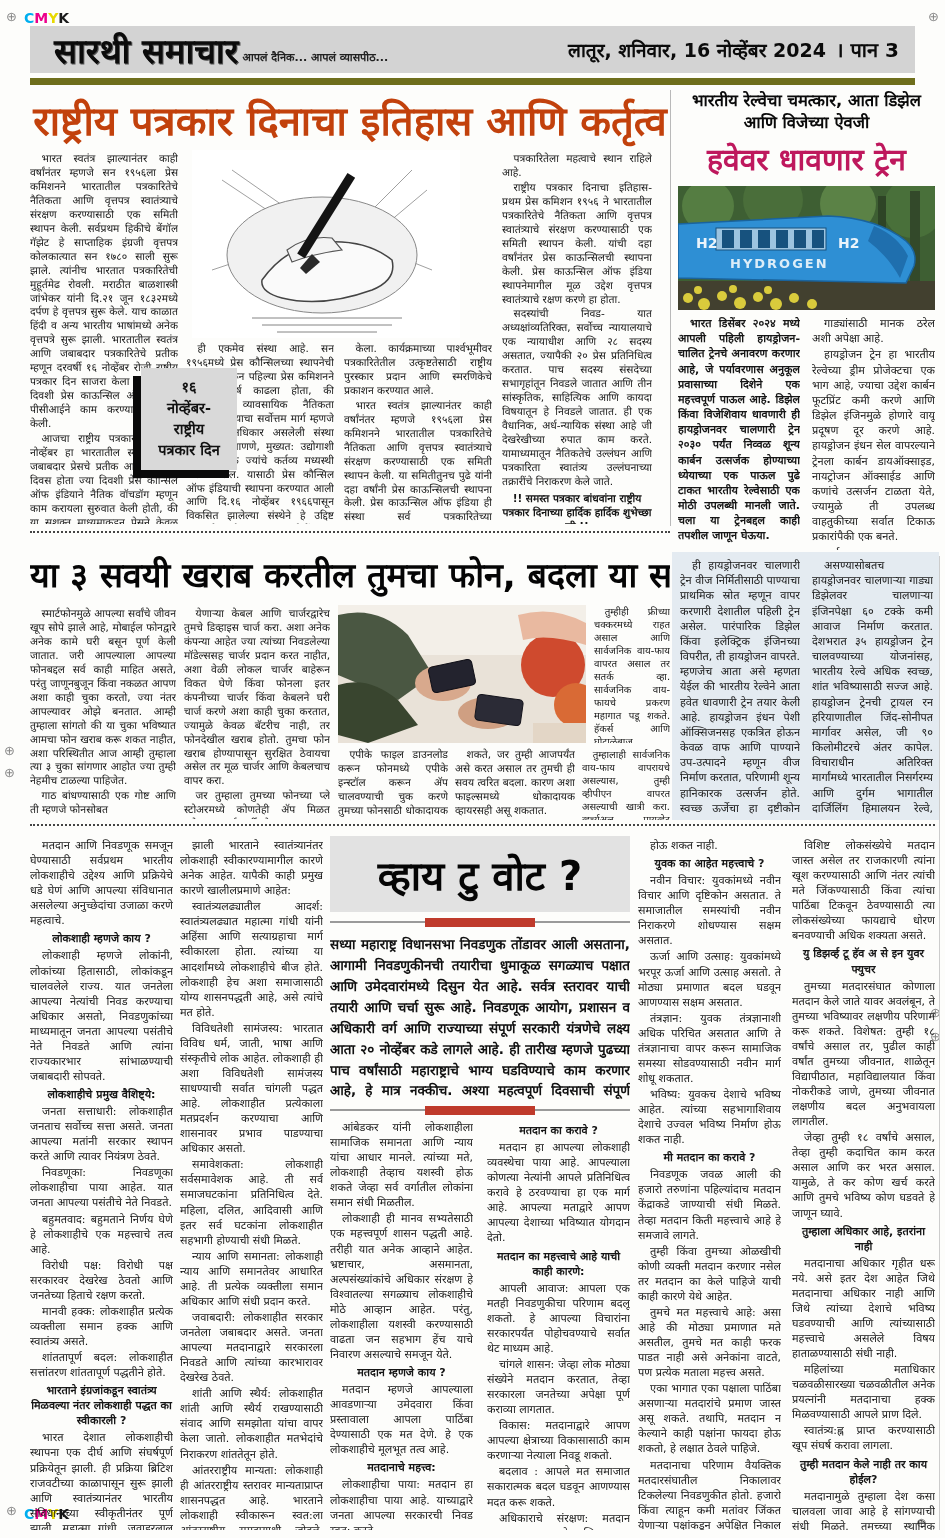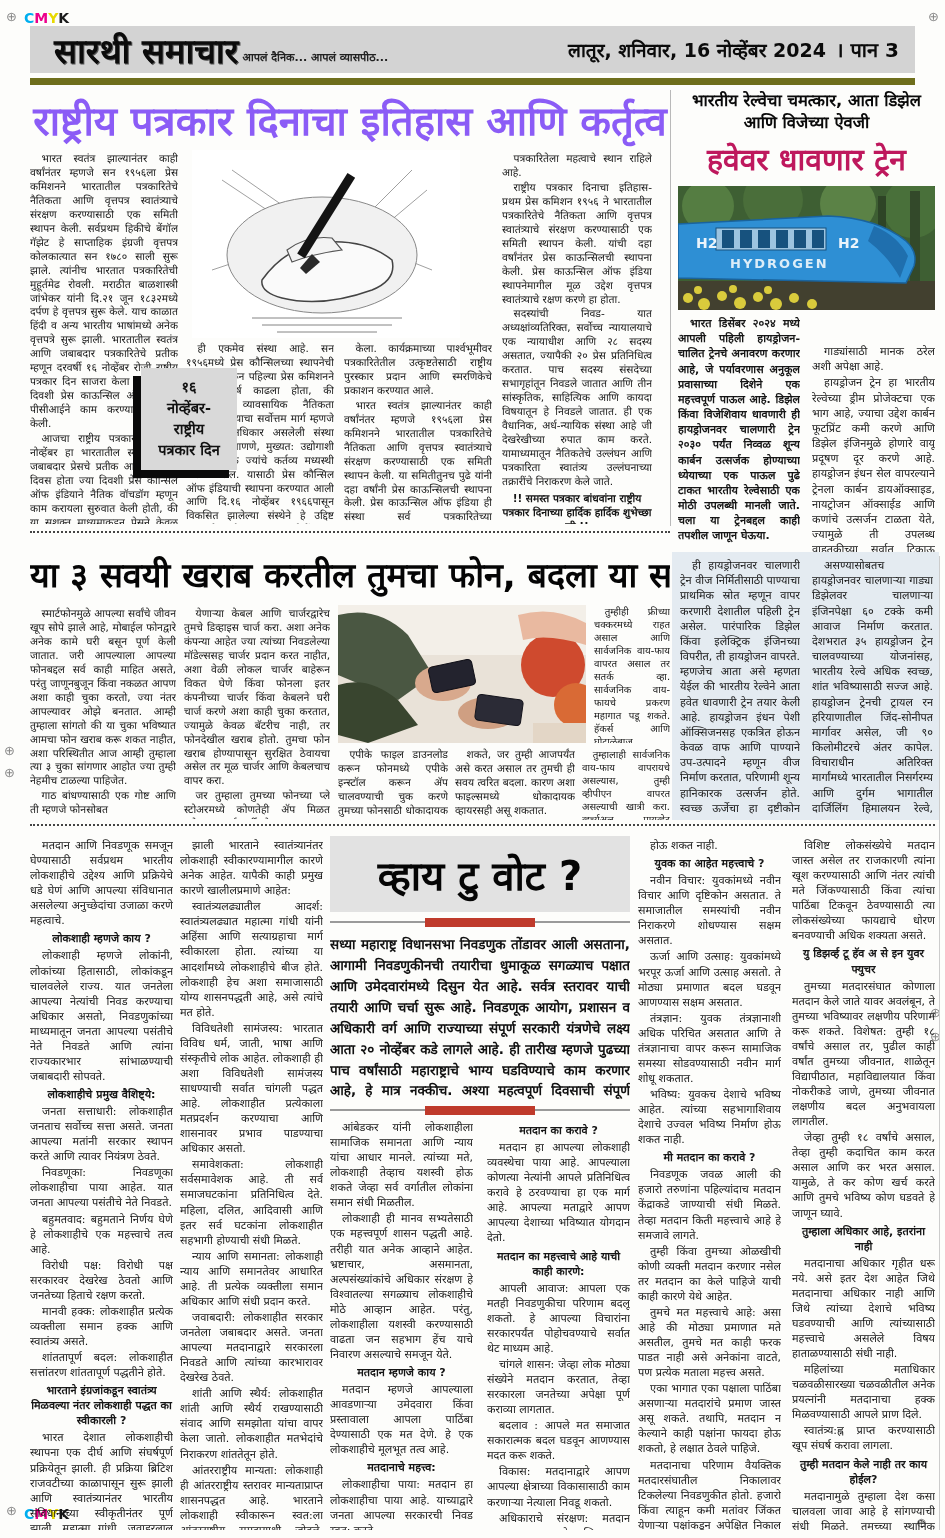--- a/index.html
+++ b/index.html
@@ -17,21 +17,21 @@
   .masthead{left:30px;top:26px;width:885px;height:47px;background:#d3d3d3;
     display:flex;align-items:center;}
   .paper-name{font-size:34px;font-weight:bold;color:#0b0b0b;margin-left:24px;
     text-shadow:1px 1px 0 #555;white-space:nowrap;}
   .tagline{font-size:11px;font-weight:bold;color:#222;margin-left:4px;margin-top:14px;white-space:nowrap;}
   .dateline{font-size:19px;font-weight:bold;color:#0b0b0b;margin-left:auto;white-space:nowrap;}
   .page-label{font-size:20px;font-weight:bold;color:#0b0b0b;margin:0 16px 0 10px;white-space:nowrap;}
   .olive-rule{left:30px;top:78px;width:885px;height:7px;background:#6e6e1c;}
   
   .headline-1{left:30px;top:92px;width:640px;height:58px;font-size:40px;font-weight:bold;
-    color:#8b5cf6;text-align:center;white-space:nowrap;overflow:hidden;line-height:58px;}
+    color:#c2410c;text-align:center;white-space:nowrap;overflow:hidden;line-height:58px;}
   .headline-2{left:30px;top:549px;width:640px;height:52px;font-size:34px;font-weight:bold;
     color:#050505;text-align:center;white-space:nowrap;overflow:hidden;line-height:52px;}
   
   .col{position:absolute;overflow:hidden;text-align:justify;font-size:10.5px;
     line-height:1.33;color:#161616;}
   .para{text-indent:1.1em;margin:0 0 1px 0;}
   .subhead{font-weight:bold;text-align:center;text-indent:0;margin:3px 0 2px 0;}
   
   .nov-box{left:141px;top:368px;width:96px;height:102px;background:#d9d9d9;
     box-shadow:-8px 8px 0 #0a0a0a;display:flex;align-items:center;justify-content:center;
@@ -170,21 +170,21 @@
         <circle cx="20" cy="104" r="4"></circle>
         <circle cx="55" cy="103" r="4"></circle>
         <circle cx="90" cy="104" r="4"></circle>
       </g>
   </svg>
 </div>
 
 <div class="col train-col" style="left:678px;top:316px;width:122px;height:234px;font-weight:bold;">
     <div class="para">भारत डिसेंबर २०२४ मध्ये आपली पहिली हायड्रोजन-चालित ट्रेनचे अनावरण करणार आहे, जे पर्यावरणास अनुकूल प्रवासाच्या दिशेने एक महत्त्वपूर्ण पाऊल आहे. डिझेल किंवा विजेशिवाय धावणारी ही हायड्रोजनवर चालणारी ट्रेन २०३० पर्यंत निव्वळ शून्य कार्बन उत्सर्जक होण्याच्या ध्येयाच्या एक पाऊल पुढे टाकत भारतीय रेल्वेसाठी एक मोठी उपलब्धी मानली जाते. चला या ट्रेनबद्दल काही तपशील जाणून घेऊया.</div>
   </div>
-<div class="col train-col" style="left:812px;top:316px;width:123px;height:234px;margin-top:28px;">
+<div class="col train-col" style="left:812px;top:316px;width:123px;height:234px;">
     <div class="para">गाड्यांसाठी मानक ठरेल अशी अपेक्षा आहे.</div>
     <div class="para">हायड्रोजन ट्रेन हा भारतीय रेल्वेच्या ड्रीम प्रोजेक्टचा एक भाग आहे, ज्याचा उद्देश कार्बन फूटप्रिंट कमी करणे आणि डिझेल इंजिनमुळे होणारे वायू प्रदूषण दूर करणे आहे. हायड्रोजन इंधन सेल वापरल्याने ट्रेनला कार्बन डायऑक्साइड, नायट्रोजन ऑक्साईड आणि कणांचे उत्सर्जन टाळता येते, ज्यामुळे ती उपलब्ध वाहतुकीच्या सर्वात टिकाऊ प्रकारांपैकी एक बनते.</div>
     <div class="para">पर्यावरणपूरक</div>
   </div>
 
 <div class="abs blue-block"></div>
 <div class="col train-col" style="left:680px;top:558px;width:120px;height:256px;">
     <div class="para">ही हायड्रोजनवर चालणारी ट्रेन वीज निर्मितीसाठी पाण्याचा प्राथमिक स्रोत म्हणून वापर करणारी देशातील पहिली ट्रेन असेल. पारंपारिक डिझेल किंवा इलेक्ट्रिक इंजिनच्या विपरीत, ती हायड्रोजन वापरते. म्हणजेच आता असे म्हणता येईल की भारतीय रेल्वेने आता हवेत धावणारी ट्रेन तयार केली आहे. हायड्रोजन इंधन पेशी ऑक्सिजनसह एकत्रित होऊन केवळ वाफ आणि पाण्याने उप-उत्पादने म्हणून वीज निर्माण करतात, परिणामी शून्य हानिकारक उत्सर्जन होते. स्वच्छ ऊर्जेचा हा दृष्टीकोन भारतातील भविष्यातील</div>
   </div>
 <div class="col train-col" style="left:812px;top:558px;width:121px;height:256px;">
@@ -278,22 +278,22 @@
     <div class="para">मतदान म्हणजे आपल्याला आवडणाऱ्या उमेदवारा किंवा प्रस्तावाला आपला पाठिंबा देण्यासाठी एक मत देणे. हे एक लोकशाहीचे मूलभूत तत्व आहे.</div>
     <div class="subhead">मतदानाचे महत्त्व:</div>
     <div class="para">लोकशाहीचा पाया: मतदान हा लोकशाहीचा पाया आहे. याच्याद्वारे जनता आपल्या सरकारची निवड स्वत: करते.</div>
   </div>
 <div class="col" style="left:487px;top:1120px;width:143px;height:410px;font-size:11px;line-height:1.37;">
     <div class="subhead">मतदान का करावे ?</div>
     <div class="para">मतदान हा आपल्या लोकशाही व्यवस्थेचा पाया आहे. आपल्याला कोणत्या नेत्यांनी आपले प्रतिनिधित्व करावे हे ठरवण्याचा हा एक मार्ग आहे. आपल्या मताद्वारे आपण आपल्या देशाच्या भविष्यात योगदान देतो.</div>
     <div class="subhead">मतदान का महत्त्वाचे आहे याची काही कारणे:</div>
     <div class="para">आपली आवाज: आपला एक मतही निवडणुकीचा परिणाम बदलू शकतो. हे आपल्या विचारांना सरकारपर्यंत पोहोचवण्याचे सर्वात थेट माध्यम आहे.</div>
     <div class="para">चांगले शासन: जेव्हा लोक मोठ्या संख्येने मतदान करतात, तेव्हा सरकारला जनतेच्या अपेक्षा पूर्ण कराव्या लागतात.</div>
+    <div class="para">विकास: मतदानाद्वारे आपण आपल्या क्षेत्राच्या विकासासाठी काम करणाऱ्या नेत्याला निवडू शकतो.</div>
     <div class="para">बदलाव : आपले मत समाजात सकारात्मक बदल घडवून आणण्यास मदत करू शकते.</div>
-    <div class="para">विकास: मतदानाद्वारे आपण आपल्या क्षेत्राच्या विकासासाठी काम करणाऱ्या नेत्याला निवडू शकतो.</div>
     <div class="para">अधिकाराचे संरक्षण: मतदान करून आपण आपले आणि आपल्या कुटुंबाचे अधिकार संरक्षित करतो.</div>
   </div>
 
 <div class="col" style="left:638px;top:838px;width:143px;height:692px;font-size:11px;line-height:1.37;">
     <div class="para">होऊ शकत नाही.</div>
     <div class="subhead">युवक का आहेत महत्त्वाचे ?</div>
     <div class="para">नवीन विचार: युवकांमध्ये नवीन विचार आणि दृष्टिकोन असतात. ते समाजातील समस्यांची नवीन निराकरणे शोधण्यास सक्षम असतात.</div>
     <div class="para">ऊर्जा आणि उत्साह: युवकांमध्ये भरपूर ऊर्जा आणि उत्साह असतो. ते मोठ्या प्रमाणात बदल घडवून आणण्यास सक्षम असतात.</div>
     <div class="para">तंत्रज्ञान: युवक तंत्रज्ञानाशी अधिक परिचित असतात आणि ते तंत्रज्ञानाचा वापर करून सामाजिक समस्या सोडवण्यासाठी नवीन मार्ग शोधू शकतात.</div>
     <div class="para">भविष्य: युवकच देशाचे भविष्य आहेत. त्यांच्या सहभागाशिवाय देशाचे उज्वल भविष्य निर्माण होऊ शकत नाही.</div>

